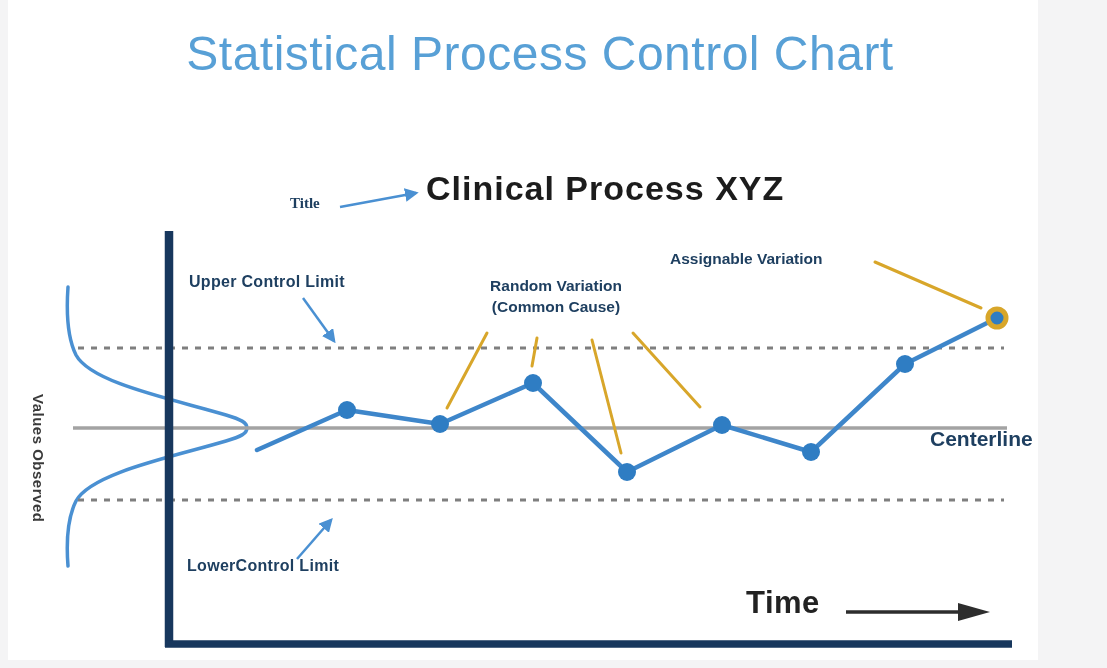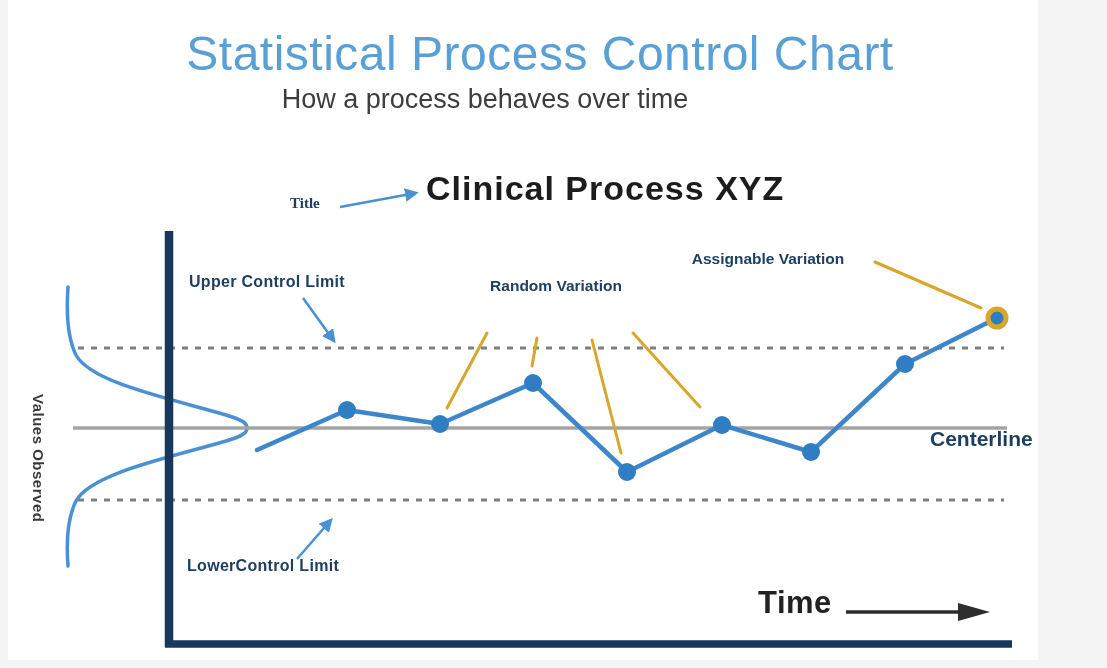--- a/index.html
+++ b/index.html
@@ -24,39 +24,38 @@
   }
   .chart-title{
     position:absolute;left:426px;top:169px;
     font-size:34px;font-weight:bold;color:#1c1c1c;letter-spacing:1px;
   }
   .title-pointer{left:290px;top:195px;font-size:15px;font-family:Liberation Serif, serif;}
   .ucl-label{left:189px;top:273px;font-size:16px;letter-spacing:0.3px;}
   .lcl-label{left:187px;top:557px;font-size:16px;letter-spacing:0.3px;}
   .centerline-label{left:930px;top:427px;width:78px;text-align:right;font-size:21px;}
   .random-label{left:466px;top:276px;width:180px;text-align:center;font-size:15.5px;line-height:1.35;}
-  .assignable-label{left:670px;top:249px;width:196px;text-align:center;font-size:15.5px;line-height:1.35;}
+  .assignable-label{left:670px;top:249px;width:196px;text-align:left;font-size:15.5px;line-height:1.35;}
   .y-axis-label{
     position:absolute;left:30px;top:352px;height:212px;
     writing-mode:vertical-rl;text-align:center;
     font-size:15px;font-weight:bold;color:#3a3a3a;letter-spacing:0.5px;
   }
   .time-label{
     position:absolute;left:746px;top:585px;
-    font-size:31px;font-weight:bold;color:#222222;letter-spacing:0.5px;margin-left:12px;
+    font-size:31px;font-weight:bold;color:#222222;letter-spacing:0.5px;
   }
 </style>
 </head>
 <body>
 
 <div class="stage">
   <div class="canvas"></div>
 
   <div class="main-title">Statistical Process Control Chart</div>
-  <div class="subtitle">How a process behaves over time</div>
 
   <svg width="1107" height="668" viewBox="0 0 1107 668">
     <defs>
       <marker id="arrow-blue" viewBox="0 0 10 10" refX="8" refY="5" markerWidth="5.5" markerHeight="5.5" orient="auto-start-reverse">
         <path d="M0,0 L10,5 L0,10 z" fill="#4a90d2"></path>
       </marker>
     </defs>
 
     <path d="M 68 287 C 66 316 68 339 76 355 C 91 383 172 399 226 415 C 241 419.5 247 422.5 247 428 C 247 433.5 241 436.5 226 441 C 172 457 91 473 76 501 C 68 517 66 540 68 566" fill="none" stroke="#4a90d2" stroke-width="3.5" stroke-linecap="round"></path>
 
@@ -98,20 +97,21 @@
       </g>
   </svg>
 
   <div class="lbl title-pointer">Title</div>
   <div class="chart-title">Clinical Process XYZ</div>
 
   <div class="lbl ucl-label">Upper Control Limit</div>
 
   <div class="lbl random-label">
     <div>Random Variation</div>
+    <div>(Common Cause)</div>
   </div>
 
   <div class="lbl assignable-label">
     <div>Assignable Variation</div>
   </div>
 
   <div class="lbl centerline-label">Centerline</div>
   <div class="lbl lcl-label">LowerControl Limit</div>
 
   <div class="y-axis-label">Values Observed</div>

